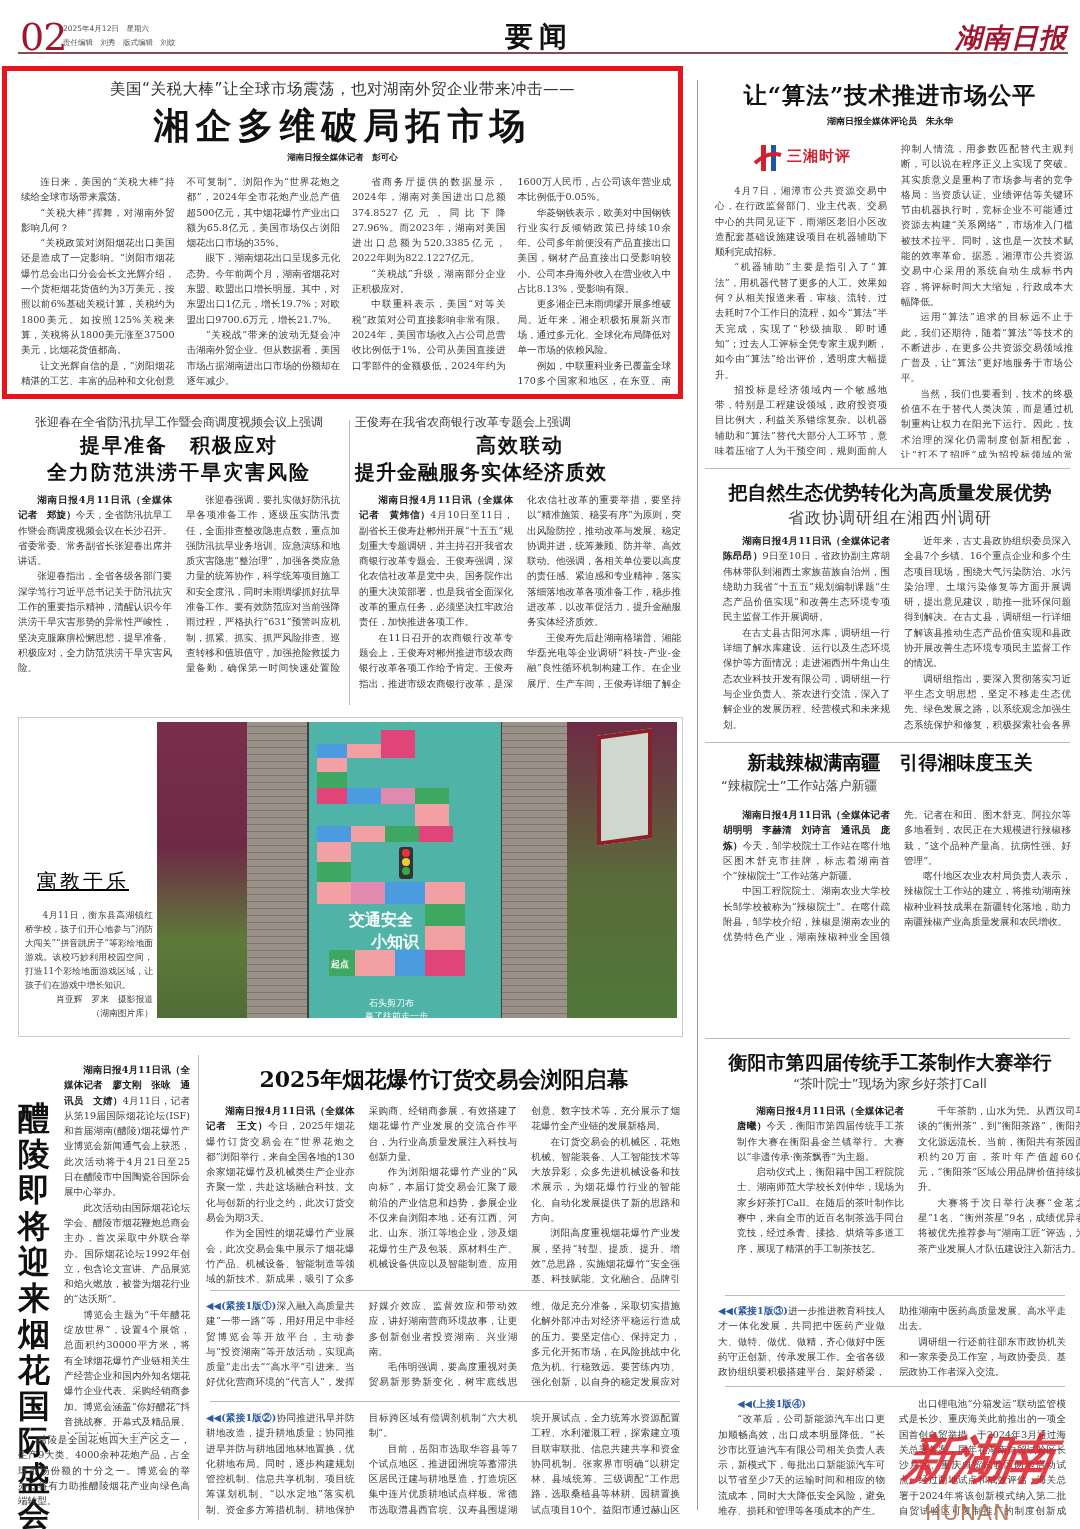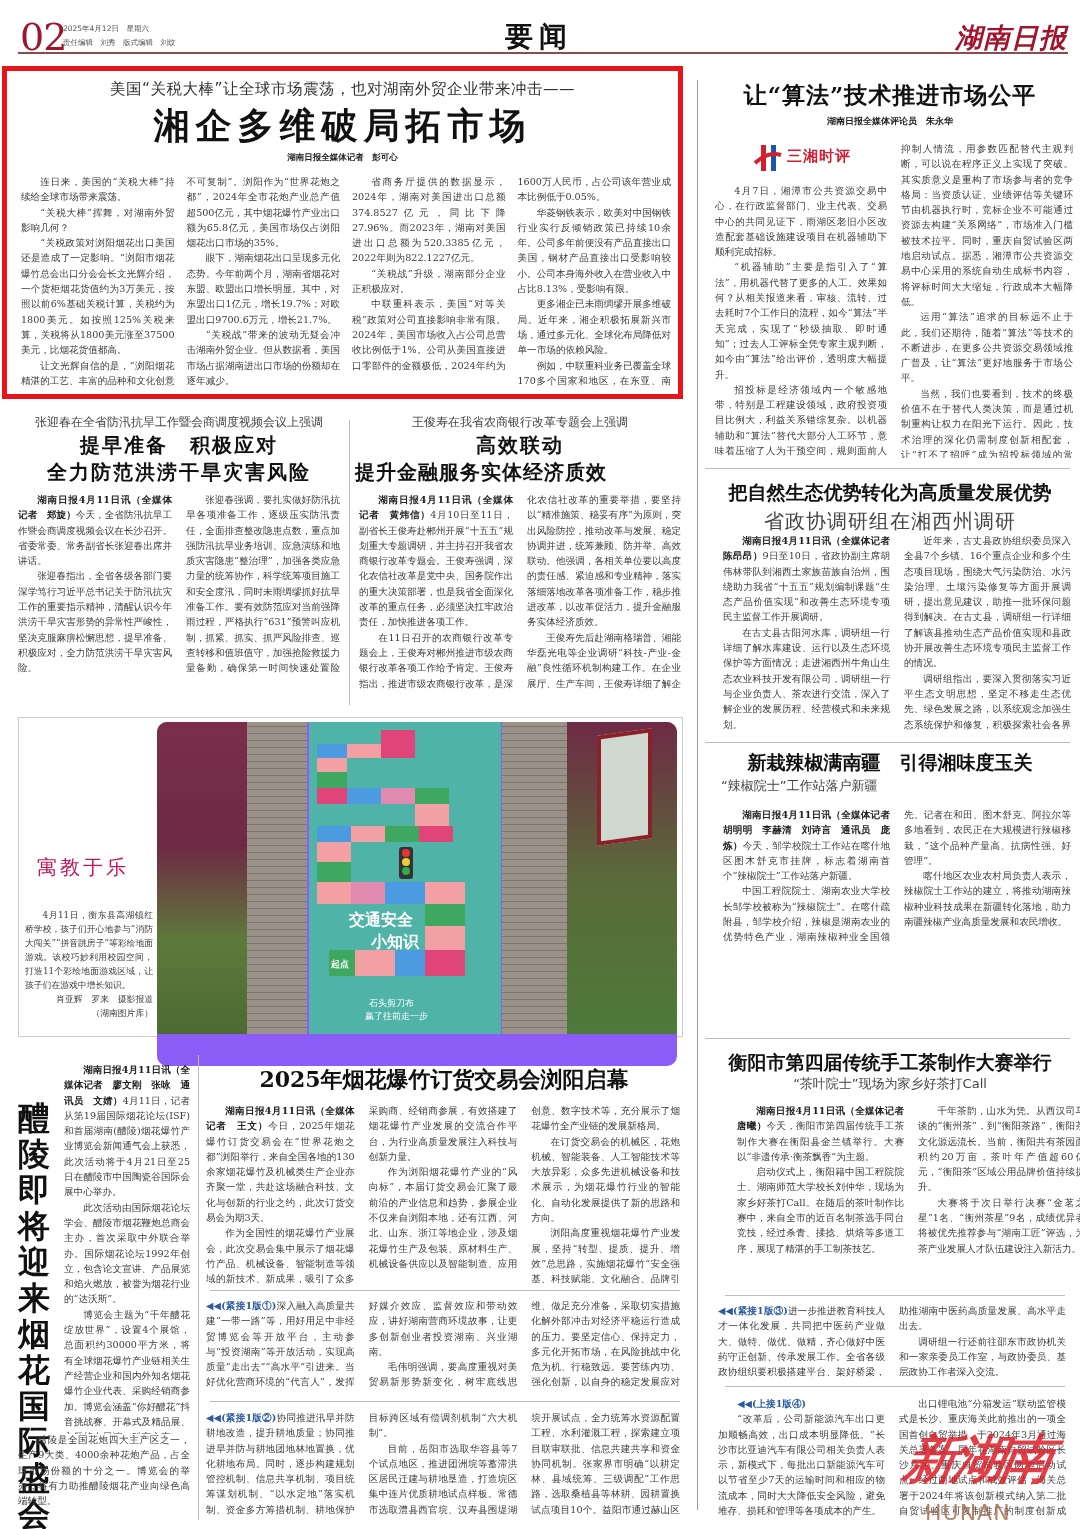--- a/index.html
+++ b/index.html
@@ -64,53 +64,53 @@
       <path d="M2 20 Q15 8 28 12" stroke="#d32030" stroke-width="4" fill="none"></path>
     </svg>
     <div class="abs sans" style="left:34px;top:6px;font-size:15px;color:#d32030;font-weight:bold;letter-spacing:1px;text-align:right;">三湘时评</div>
   </div>
   <div class="abs body-text" style="left:10px;top:108px;width:172px;height:275px;">
     <p>4月7日，湘潭市公共资源交易中心，在行政监督部门、业主代表、交易中心的共同见证下，雨湖区老旧小区改造配套基础设施建设项目在机器辅助下顺利完成招标。</p>
     <p>“机器辅助”主要是指引入了“算法”，用机器代替了更多的人工。效果如何？从相关报道来看，审核、流转、过去耗时7个工作日的流程，如今“算法”半天完成，实现了“秒级抽取、即时通知”；过去人工评标全凭专家主观判断，如今由“算法”给出评价，透明度大幅提升。</p>
     <p>招投标是经济领域内一个敏感地带，特别是工程建设领域，政府投资项目比例大，利益关系错综复杂。以机器辅助和“算法”替代大部分人工环节，意味着压缩了人为干预空间，规则面前人人平等。</p>
   </div>
   <div class="abs body-text" style="left:196px;top:66px;width:172px;height:317px;">
-    <p class="noind">抑制人情流，用参数匹配替代主观判断，可以说在程序正义上实现了突破。其实质意义是重构了市场参与者的竞争格局：当资质认证、业绩评估等关键环节由机器执行时，竞标企业不可能通过资源去构建“关系网络”，市场准入门槛被技术拉平。同时，重庆自贸试验区两地启动试点。据悉，湘潭市公共资源交易中心采用的系统自动生成标书内容，将评标时间大大缩短，行政成本大幅降低。</p>
+    <p class="noind">抑制人情流，用参数匹配替代主观判断，可以说在程序正义上实现了突破。其实质意义是重构了市场参与者的竞争格局：当资质认证、业绩评估等关键环节由机器执行时，竞标企业不可能通过资源去构建“关系网络”，市场准入门槛被技术拉平。同时，这也是一次技术赋能的效率革命。据悉，湘潭市公共资源交易中心采用的系统自动生成标书内容，将评标时间大大缩短，行政成本大幅降低。</p>
     <p>运用“算法”追求的目标远不止于此，我们还期待，随着“算法”等技术的不断进步，在更多公共资源交易领域推广普及，让“算法”更好地服务于市场公平。</p>
     <p>当然，我们也要看到，技术的终极价值不在于替代人类决策，而是通过机制重构让权力在阳光下运行。因此，技术治理的深化仍需制度创新相配套，让“打不了招呼”成为招投标领域的常态。</p>
   </div>
 </div>
 <div class="hr" style="left:705px;top:468px;width:365px;"></div>
 
 <div class="abs" style="left:14px;top:410px;width:330px;height:300px;">
   <div class="abs sans" style="left:0;top:4px;width:100%;text-align:center;font-size:12px;color:#444;">张迎春在全省防汛抗旱工作暨会商调度视频会议上强调</div>
   <div class="abs sans" style="left:0;top:49px;width:100%;text-align:center;font-size:20px;font-weight:bold;color:#111;letter-spacing:2px;">全力防范洪涝干旱灾害风险</div>
   <div class="abs sans" style="left:0;top:22px;width:100%;text-align:center;font-size:20px;font-weight:bold;color:#111;letter-spacing:2px;white-space:pre;">提早准备　积极应对</div>
   <div class="abs body-text cols2" style="left:4px;top:82px;width:322px;height:212px;">
     <p><span class="b">湖南日报4月11日讯（全媒体记者　郑旋）</span><span>今天，全省防汛抗旱工作暨会商调度视频会议在长沙召开。省委常委、常务副省长张迎春出席并讲话。</span></p>
     <p>张迎春指出，全省各级各部门要深学笃行习近平总书记关于防汛抗灾工作的重要指示精神，清醒认识今年洪涝干旱灾害形势的异常性严峻性，坚决克服麻痹松懈思想，提早准备、积极应对，全力防范洪涝干旱灾害风险。</p>
     <p>张迎春强调，要扎实做好防汛抗旱各项准备工作，逐级压实防汛责任，全面排查整改隐患点数，重点加强防汛抗旱业务培训、应急演练和地质灾害隐患“整治理”，加强各类应急力量的统筹协作，科学统筹项目施工和安全度汛，同时未雨绸缪抓好抗旱准备工作。要有效防范应对当前强降雨过程，严格执行“631”预警叫应机制，抓紧、抓实、抓严风险排查、巡查转移和值班值守，加强抢险救援力量备勤，确保第一时间快速处置险情，切实保障人民群众生命财产安全。</p>
   </div>
 </div>
 
 <div class="abs" style="left:355px;top:410px;width:330px;height:300px;">
-  <div class="abs sans" style="left:0;top:4px;width:100%;text-align:center;font-size:12px;color:#444;">王俊寿在我省农商银行改革专题会上强调</div>
+  <div class="abs sans" style="left:0;top:4px;width:100%;font-size:12px;color:#444;">王俊寿在我省农商银行改革专题会上强调</div>
   <div class="abs sans" style="left:0;top:22px;width:100%;text-align:center;font-size:20px;font-weight:bold;color:#111;letter-spacing:2px;">高效联动</div>
   <div class="abs sans" style="left:0;top:49px;width:100%;text-align:left;font-size:20px;font-weight:bold;color:#111;letter-spacing:1px;">提升金融服务实体经济质效</div>
   <div class="abs body-text cols2" style="left:4px;top:82px;width:322px;height:212px;">
     <p><span class="b">湖南日报4月11日讯（全媒体记者　黄炜信）</span><span>4月10日至11日，副省长王俊寿赴郴州开展“十五五”规划重大专题调研，并主持召开我省农商银行改革专题会。王俊寿强调，深化农信社改革是党中央、国务院作出的重大决策部署，也是我省全面深化改革的重点任务，必须坚决扛牢政治责任，加快推进各项工作。</span></p>
     <p>在11日召开的农商银行改革专题会上，王俊寿对郴州推进市级农商银行改革各项工作给予肯定。王俊寿指出，推进市级农商银行改革，是深化农信社改革的重要举措，要坚持以“精准施策、稳妥有序”为原则，突出风险防控，推动改革与发展、稳定协调并进，统筹兼顾、防并举、高效联动。他强调，各相关单位要以高度的责任感、紧迫感和专业精神，落实落细落地改革各项准备工作，稳步推进改革，以改革促活力，提升金融服务实体经济质效。</p>
     <p>王俊寿先后赴湖南格瑞普、湘能华磊光电等企业调研“科技-产业-金融”良性循环机制构建工作。在企业展厅、生产车间，王俊寿详细了解企业生产经营、研发投入和融资需求情况，要求金融机构精准对接企业需求，以优质金融服务助力科技创新和产业升级。</p>
   </div>
 </div>
 <div class="vr" style="left:349px;top:420px;height:285px;"></div>
 
 <div class="abs" style="left:705px;top:475px;width:370px;height:265px;">
   <div class="abs sans" style="left:0;top:5px;width:100%;text-align:center;font-size:19px;font-weight:bold;color:#111;">把自然生态优势转化为高质量发展优势</div>
-  <div class="abs sans" style="left:0;top:33px;width:100%;text-align:center;font-size:20px;color:#444;letter-spacing:1px;">省政协调研组在湘西州调研</div>
+  <div class="abs sans" style="left:0;top:33px;width:100%;text-align:center;font-size:16px;color:#444;letter-spacing:1px;">省政协调研组在湘西州调研</div>
   <div class="abs body-text cols2" style="left:18px;top:58px;width:348px;height:202px;">
     <p><span class="b">湖南日报4月11日讯（全媒体记者　陈昂昂）</span><span>9日至10日，省政协副主席胡伟林带队到湘西土家族苗族自治州，围绕助力我省“十五五”规划编制课题“生态产品价值实现”和改善生态环境专项民主监督工作开展调研。</span></p>
     <p>在古丈县古阳河水库，调研组一行详细了解水库建设、运行以及生态环境保护等方面情况；走进湘西州牛角山生态农业科技开发有限公司，调研组一行与企业负责人、茶农进行交流，深入了解企业的发展历程、经营模式和未来规划。</p>
     <p>近年来，古丈县政协组织委员深入全县7个乡镇、16个重点企业和多个生态项目现场，围绕大气污染防治、水污染治理、土壤污染修复等方面开展调研，提出意见建议，助推一批环保问题得到解决。在古丈县，调研组一行详细了解该县推动生态产品价值实现和县政协开展改善生态环境专项民主监督工作的情况。</p>
     <p>调研组指出，要深入贯彻落实习近平生态文明思想，坚定不移走生态优先、绿色发展之路，以系统观念加强生态系统保护和修复，积极探索社会各界参与、市场化运作、可持续的生态产品价值实现路径，把自然生态优势转化为高质量发展优势，让良好的生态环境成为人民群众的“幸福增长点”。要不断深化改善生态环境专项民主监督工作，为美丽湖南建设贡献智慧和力量。</p>
   </div>
 </div>
 <div class="hr" style="left:705px;top:742px;width:365px;"></div>
 
 <div class="abs" style="left:705px;top:745px;width:370px;height:290px;">
@@ -118,28 +118,28 @@
   <div class="abs sans" style="left:16px;top:32px;width:100%;font-size:13px;color:#444;">“辣椒院士”工作站落户新疆</div>
   <div class="abs body-text cols2" style="left:18px;top:62px;width:348px;height:222px;">
     <p><span class="b">湖南日报4月11日讯（全媒体记者　胡明明　李赫清　刘诗言　通讯员　庞炼）</span><span>今天，邹学校院士工作站在喀什地区图木舒克市挂牌，标志着湖南首个“辣椒院士”工作站落户新疆。</span></p>
     <p>中国工程院院士、湖南农业大学校长邹学校被称为“辣椒院士”。在喀什疏附县，邹学校介绍，辣椒是湖南农业的优势特色产业，湖南辣椒种业全国领先。记者在和田、图木舒克、阿拉尔等多地看到，农民正在大规模进行辣椒移栽，“这个品种产量高、抗病性强、好管理”。</p>
     <p>喀什地区农业农村局负责人表示，辣椒院士工作站的建立，将推动湖南辣椒种业科技成果在新疆转化落地，助力南疆辣椒产业高质量发展和农民增收。</p>
   </div>
 </div>
 <div class="hr" style="left:705px;top:1038px;width:365px;"></div>
 
 <div class="abs" style="left:18px;top:717px;width:665px;height:320px;border:1px solid #ccc;">
-  <div class="abs sans" style="left:18px;top:136px;font-size:20px;color:#be185d;letter-spacing:3px;">寓教于乐</div>
+  <div class="abs sans" style="left:18px;top:150px;font-size:20px;color:#000000;letter-spacing:3px;text-decoration:underline;">寓教于乐</div>
   <div class="abs body-text" style="left:6px;top:190px;width:128px;height:125px;font-size:8.8px;line-height:14px;">
     <p>4月11日，衡东县高湖镇红桥学校，孩子们开心地参与“消防大闯关”“拼音跳房子”等彩绘地面游戏。该校巧妙利用校园空间，打造11个彩绘地面游戏区域，让孩子们在游戏中增长知识。</p>
     <p style="text-align:right;text-indent:0">肖亚辉　罗来　摄影报道</p>
     <p style="text-align:right;text-indent:0">（湖南图片库）</p>
   </div>
 
-  <div class="abs" style="left:138px;top:4px;width:520px;height:344px;overflow:hidden;background:#8b5cf6;border-radius:10px;">
+  <div class="abs" style="left:138px;top:4px;width:520px;height:296px;overflow:hidden;background:#404040;">
     <div class="abs" style="left:0;top:0;width:90px;height:312px;background:linear-gradient(180deg,#7a2e4a 0%,#6e2a45 40%,#5e7a3a 70%,#4d6a35 100%);"></div>
     <div class="abs" style="left:90px;top:0;width:60px;height:312px;background:repeating-linear-gradient(0deg,#9a9288 0 6px,#7c756d 6px 7px);"></div>
     <div class="abs" style="left:345px;top:0;width:65px;height:312px;background:repeating-linear-gradient(0deg,#9a9288 0 6px,#7c756d 6px 7px);"></div>
     <div class="abs" style="left:410px;top:0;width:110px;height:312px;background:linear-gradient(180deg,#6e2a45 0%,#5a6a3a 50%,#4e7a3a 100%);"></div>
     <div class="abs" style="left:440px;top:10px;width:55px;height:110px;background:#cfd8cf;border:4px solid #8c2028;transform:skewY(-8deg);"></div>
     <div class="abs" style="left:152px;top:0;width:192px;height:312px;background:#4fb3a8;">
       <div class="abs" style="left:8px;top:22px;width:30px;height:14px;background:#4a9be0;"></div>
       <div class="abs" style="left:38px;top:22px;width:34px;height:14px;background:#f2a0a4;"></div>
       <div class="abs" style="left:72px;top:8px;width:34px;height:28px;background:#e0457a;"></div>
       <div class="abs" style="left:8px;top:36px;width:30px;height:14px;background:#f2a0a4;"></div>

